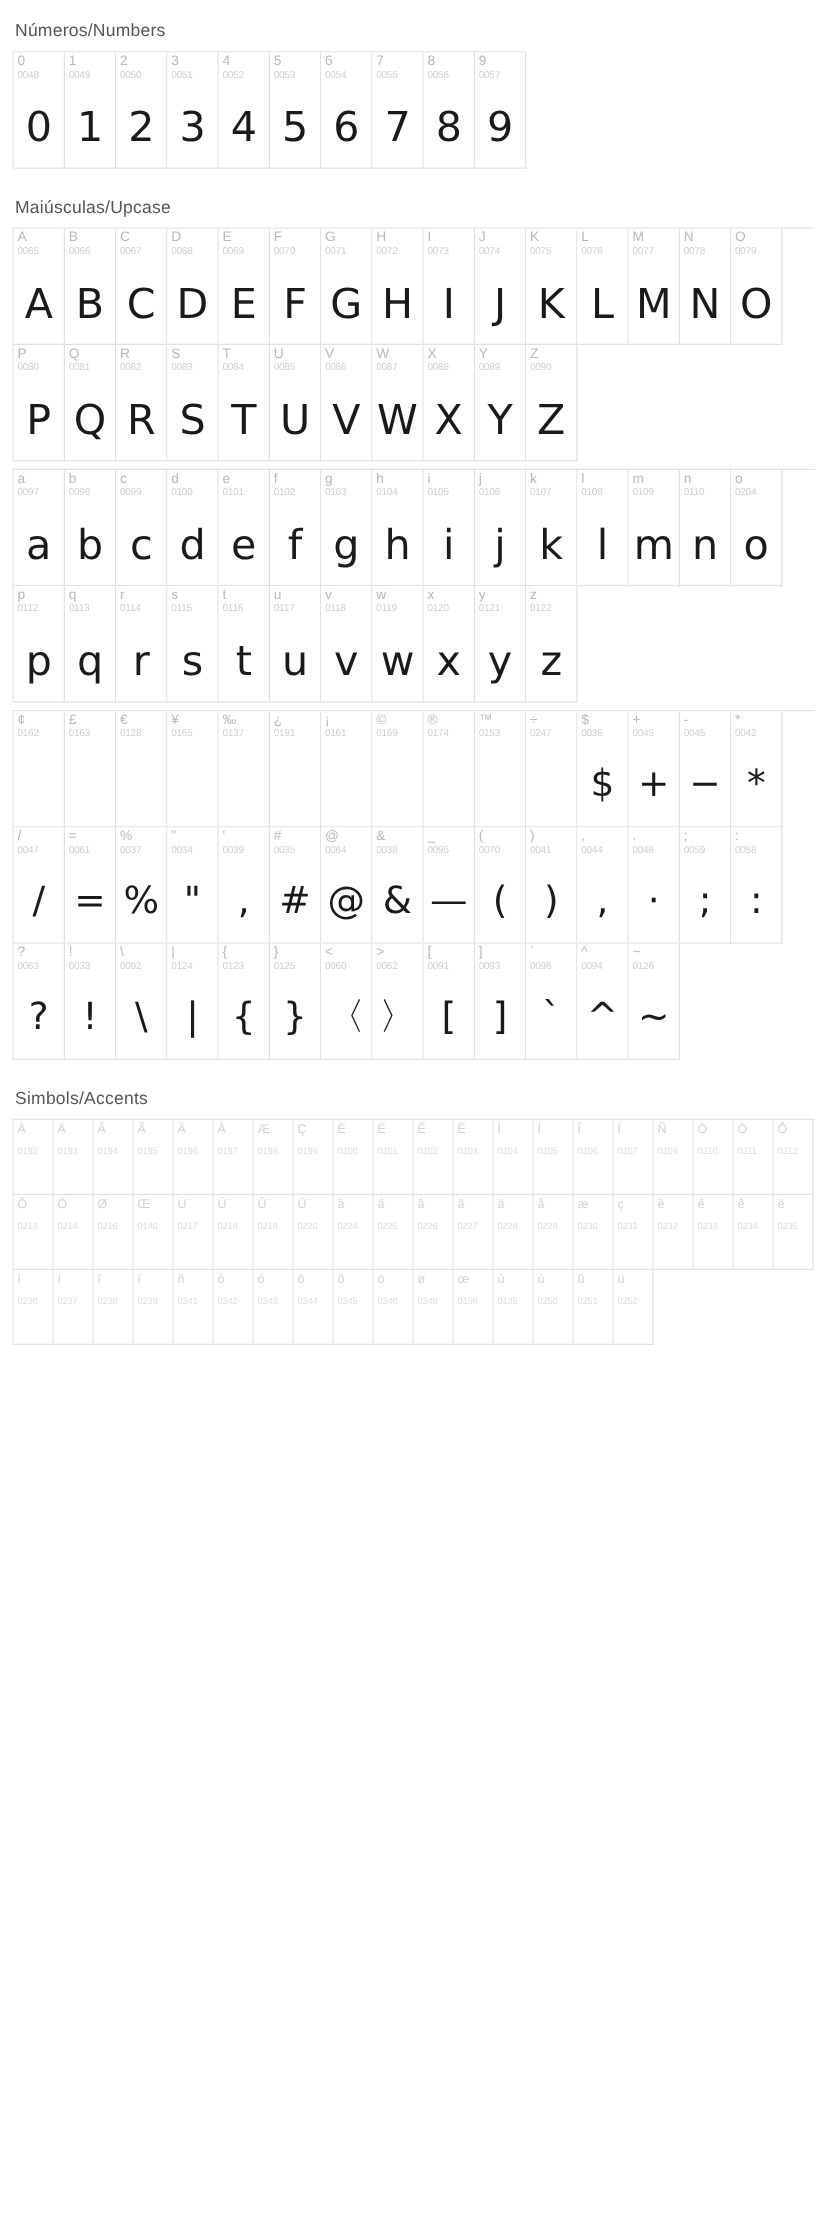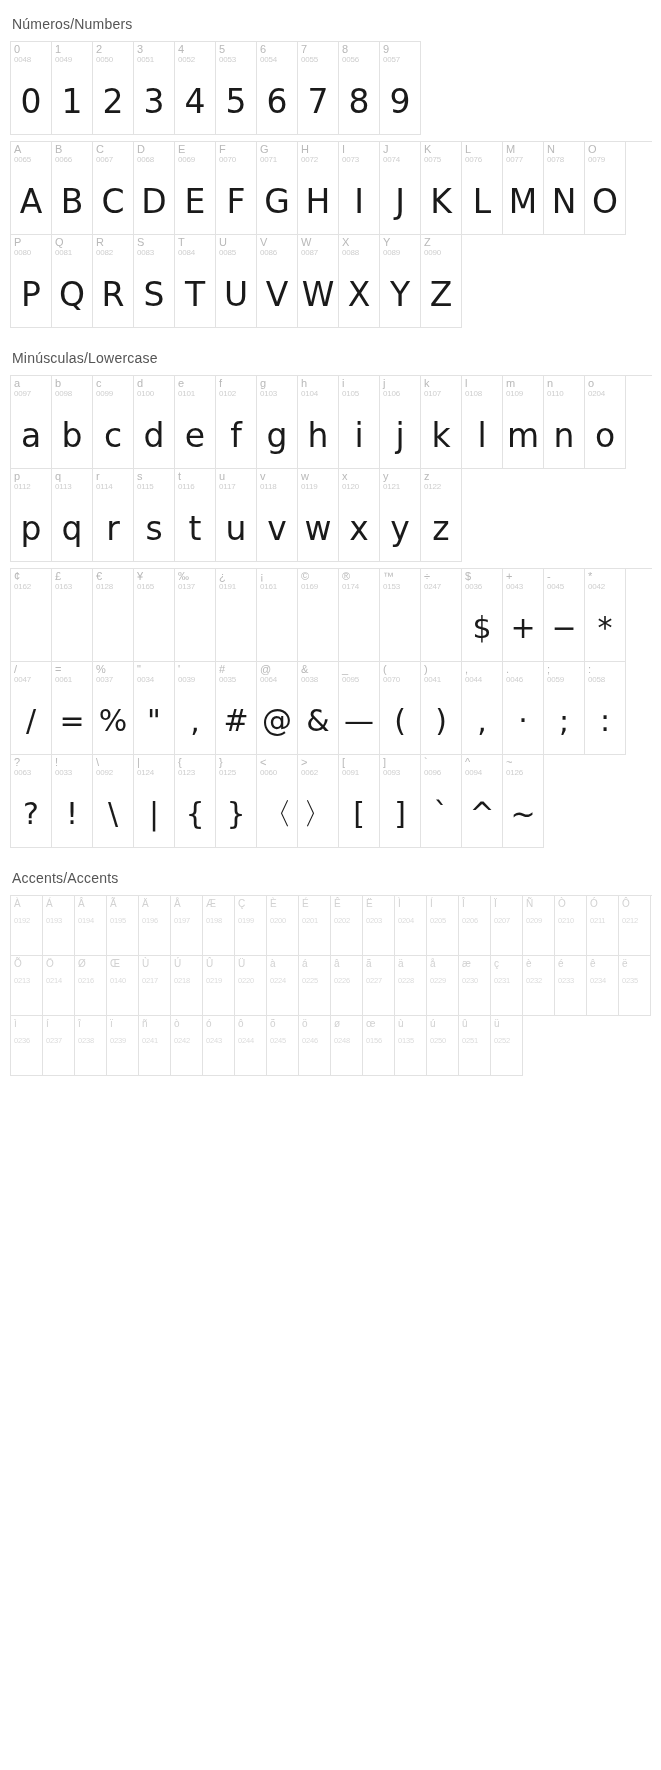--- a/index.html
+++ b/index.html
@@ -124,20 +124,21 @@
           <div class="ch-code">0056</div>
           <div class="glyph">8</div>
         </div>
         <div class="cell">
           <div class="ch-label">9</div>
           <div class="ch-code">0057</div>
           <div class="glyph">9</div>
         </div>
       </div>
       <div class="spacer"></div>
+      <h2 class="section-title">Maiúsculas/Upcase</h2>
       <div class="grid">
         <div class="cell">
           <div class="ch-label">A</div>
           <div class="ch-code">0065</div>
           <div class="glyph">A</div>
         </div>
         <div class="cell">
           <div class="ch-label">B</div>
           <div class="ch-code">0066</div>
           <div class="glyph">B</div>
@@ -257,21 +258,20 @@
           <div class="ch-code">0089</div>
           <div class="glyph">Y</div>
         </div>
         <div class="cell">
           <div class="ch-label">Z</div>
           <div class="ch-code">0090</div>
           <div class="glyph">Z</div>
         </div>
       </div>
       <div class="spacer"></div>
-      <h2 class="section-title">Minúsculas/Lowercase</h2>
       <div class="grid">
         <div class="cell">
           <div class="ch-label">a</div>
           <div class="ch-code">0097</div>
           <div class="glyph">a</div>
         </div>
         <div class="cell">
           <div class="ch-label">b</div>
           <div class="ch-code">0098</div>
           <div class="glyph">b</div>
@@ -609,21 +609,21 @@
           <div class="ch-code">0094</div>
           <div class="glyph">^</div>
         </div>
         <div class="cell">
           <div class="ch-label">~</div>
           <div class="ch-code">0126</div>
           <div class="glyph">~</div>
         </div>
       </div>
       <div class="spacer"></div>
-      <h2 class="section-title">Accents/Accents</h2>
+      <h2 class="section-title">Simbols/Accents</h2>
       <div class="grid accents">
         <div class="cell">
           <div class="ch-label">À</div>
           <div class="ch-code">0192</div>
           <div class="glyph"></div>
         </div>
         <div class="cell">
           <div class="ch-label">Á</div>
           <div class="ch-code">0193</div>
           <div class="glyph"></div>

